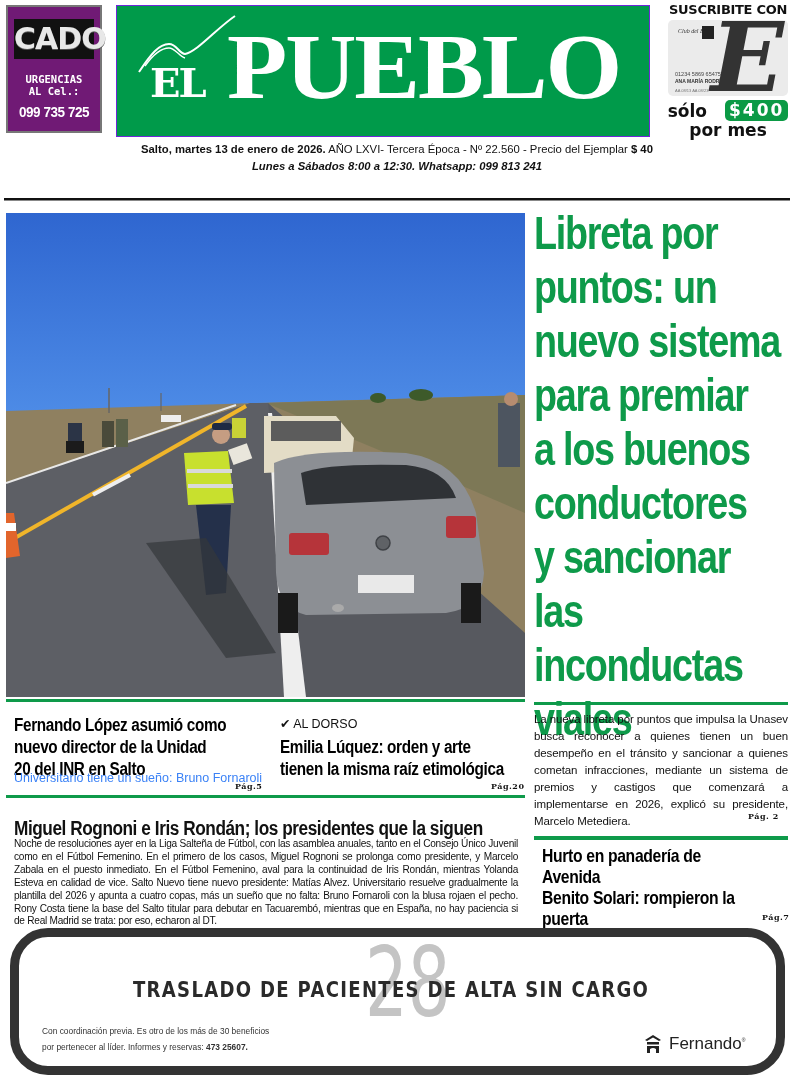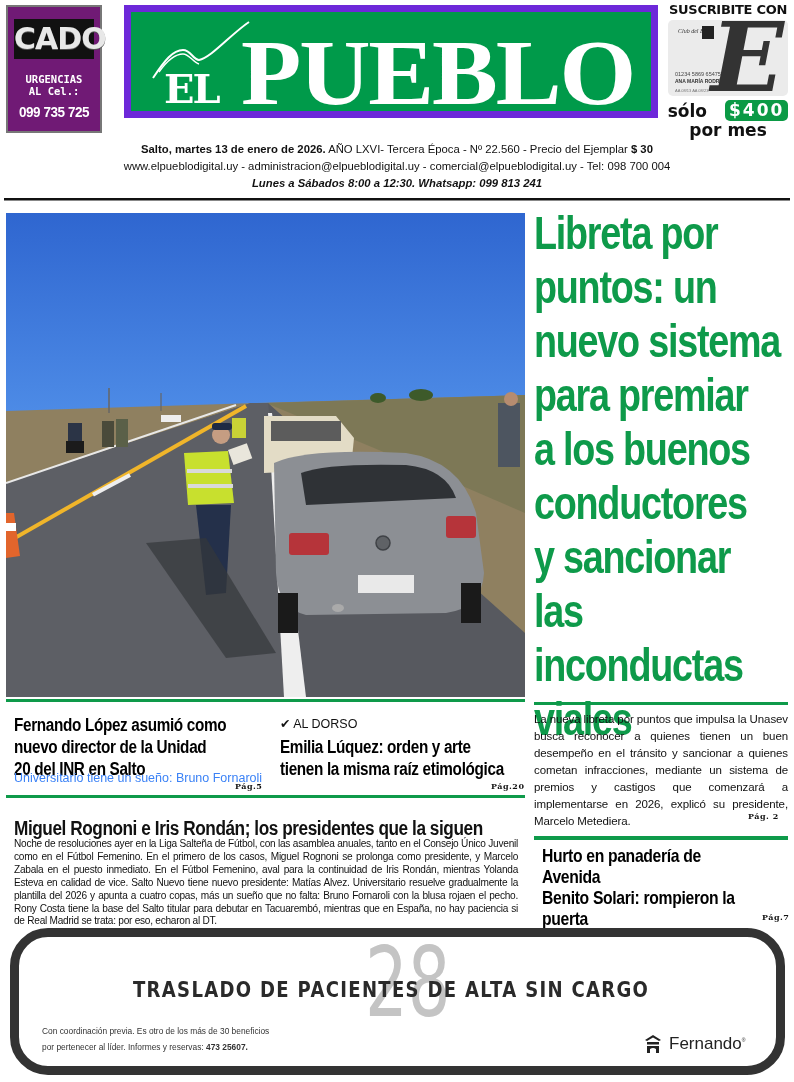--- a/index.html
+++ b/index.html
@@ -14,22 +14,22 @@
   .cado-logo {
     margin: 12px auto 0; width: 80px; height: 40px; background: #111;
     font-family: "DejaVu Sans", sans-serif; font-weight: bold; font-size: 30px;
     letter-spacing: -1px; line-height: 40px; color: #e8e8e8;
     text-shadow: 0 1px 0 #555;
   }
   .cado-urg { margin-top: 14px; font-family: "DejaVu Sans Mono", monospace; font-weight: bold; font-size: 10.5px; line-height: 12px; }
   .cado-tel { margin-top: 6px; font-family: "Liberation Sans", sans-serif; font-weight: bold; font-size: 15px; letter-spacing: -0.5px; transform: scaleX(0.9); }
 
   .masthead {
-    position: absolute; left: 124px; top: 5px; width: 534px; height: 113px;
-    background: #009a4a; color: #fff; border: 7px solid #6d28d9;
+    position: absolute; left: 116px; top: 5px; width: 534px; height: 132px;
+    background: #009a4a; color: #fff; border: 1px solid #6d28d9;
   }
   .masthead .swoosh { position: absolute; left: 20px; top: 8px; width: 100px; height: 60px; }
   .masthead .el {
     position: absolute; left: 33px; top: 57px; font-family: "DejaVu Serif", serif; font-weight: bold;
     font-size: 40px; letter-spacing: -2px; line-height: 40px;
   }
   .masthead .title {
     position: absolute; left: 110px; top: 20px; font-family: "Liberation Serif", serif; font-weight: bold;
     font-size: 94px; line-height: 80px; letter-spacing: -2px; transform: scaleX(1.05); transform-origin: left;
   }
@@ -158,23 +158,22 @@
   </div>
   <div class="sub-price">
     <span class="solo">sólo</span>
     <span class="amt">$400</span>
   </div>
   <div class="sub-mes">por mes</div>
 </div>
 
 <div class="info">
   <div class="l1">
-    <b>Salto, martes 13 de enero de 2026.</b><span> AÑO LXVI- Tercera Época - Nº 22.560 - Precio del Ejemplar </span><b>$ 30</b>
-  </div>
-  <div class="l2">www.elpueblodigital.uy  -  administracion@elpueblodigital.uy  -  comercial@elpueblodigital.uy  -  Tel: 098 700 004</div>
+    <b>Salto, martes 13 de enero de 2026.</b><span> AÑO LXVI- Tercera Época - Nº 22.560 - Precio del Ejemplar </span><b>$ 40</b>
+  </div>
   <div class="l3">Lunes a Sábados 8:00 a 12:30.  Whatsapp: 099 813 241</div>
 </div>
 
 <div class="rule-top"></div>
 
 <div class="photo" title="Control policial de tránsito en ruta con autos detenidos">
   <svg width="519" height="484" viewBox="0 0 519 484">
     <defs>
       <linearGradient id="sky" x1="0" y1="0" x2="0" y2="1">
         <stop offset="0" stop-color="#2f66d0"></stop>

